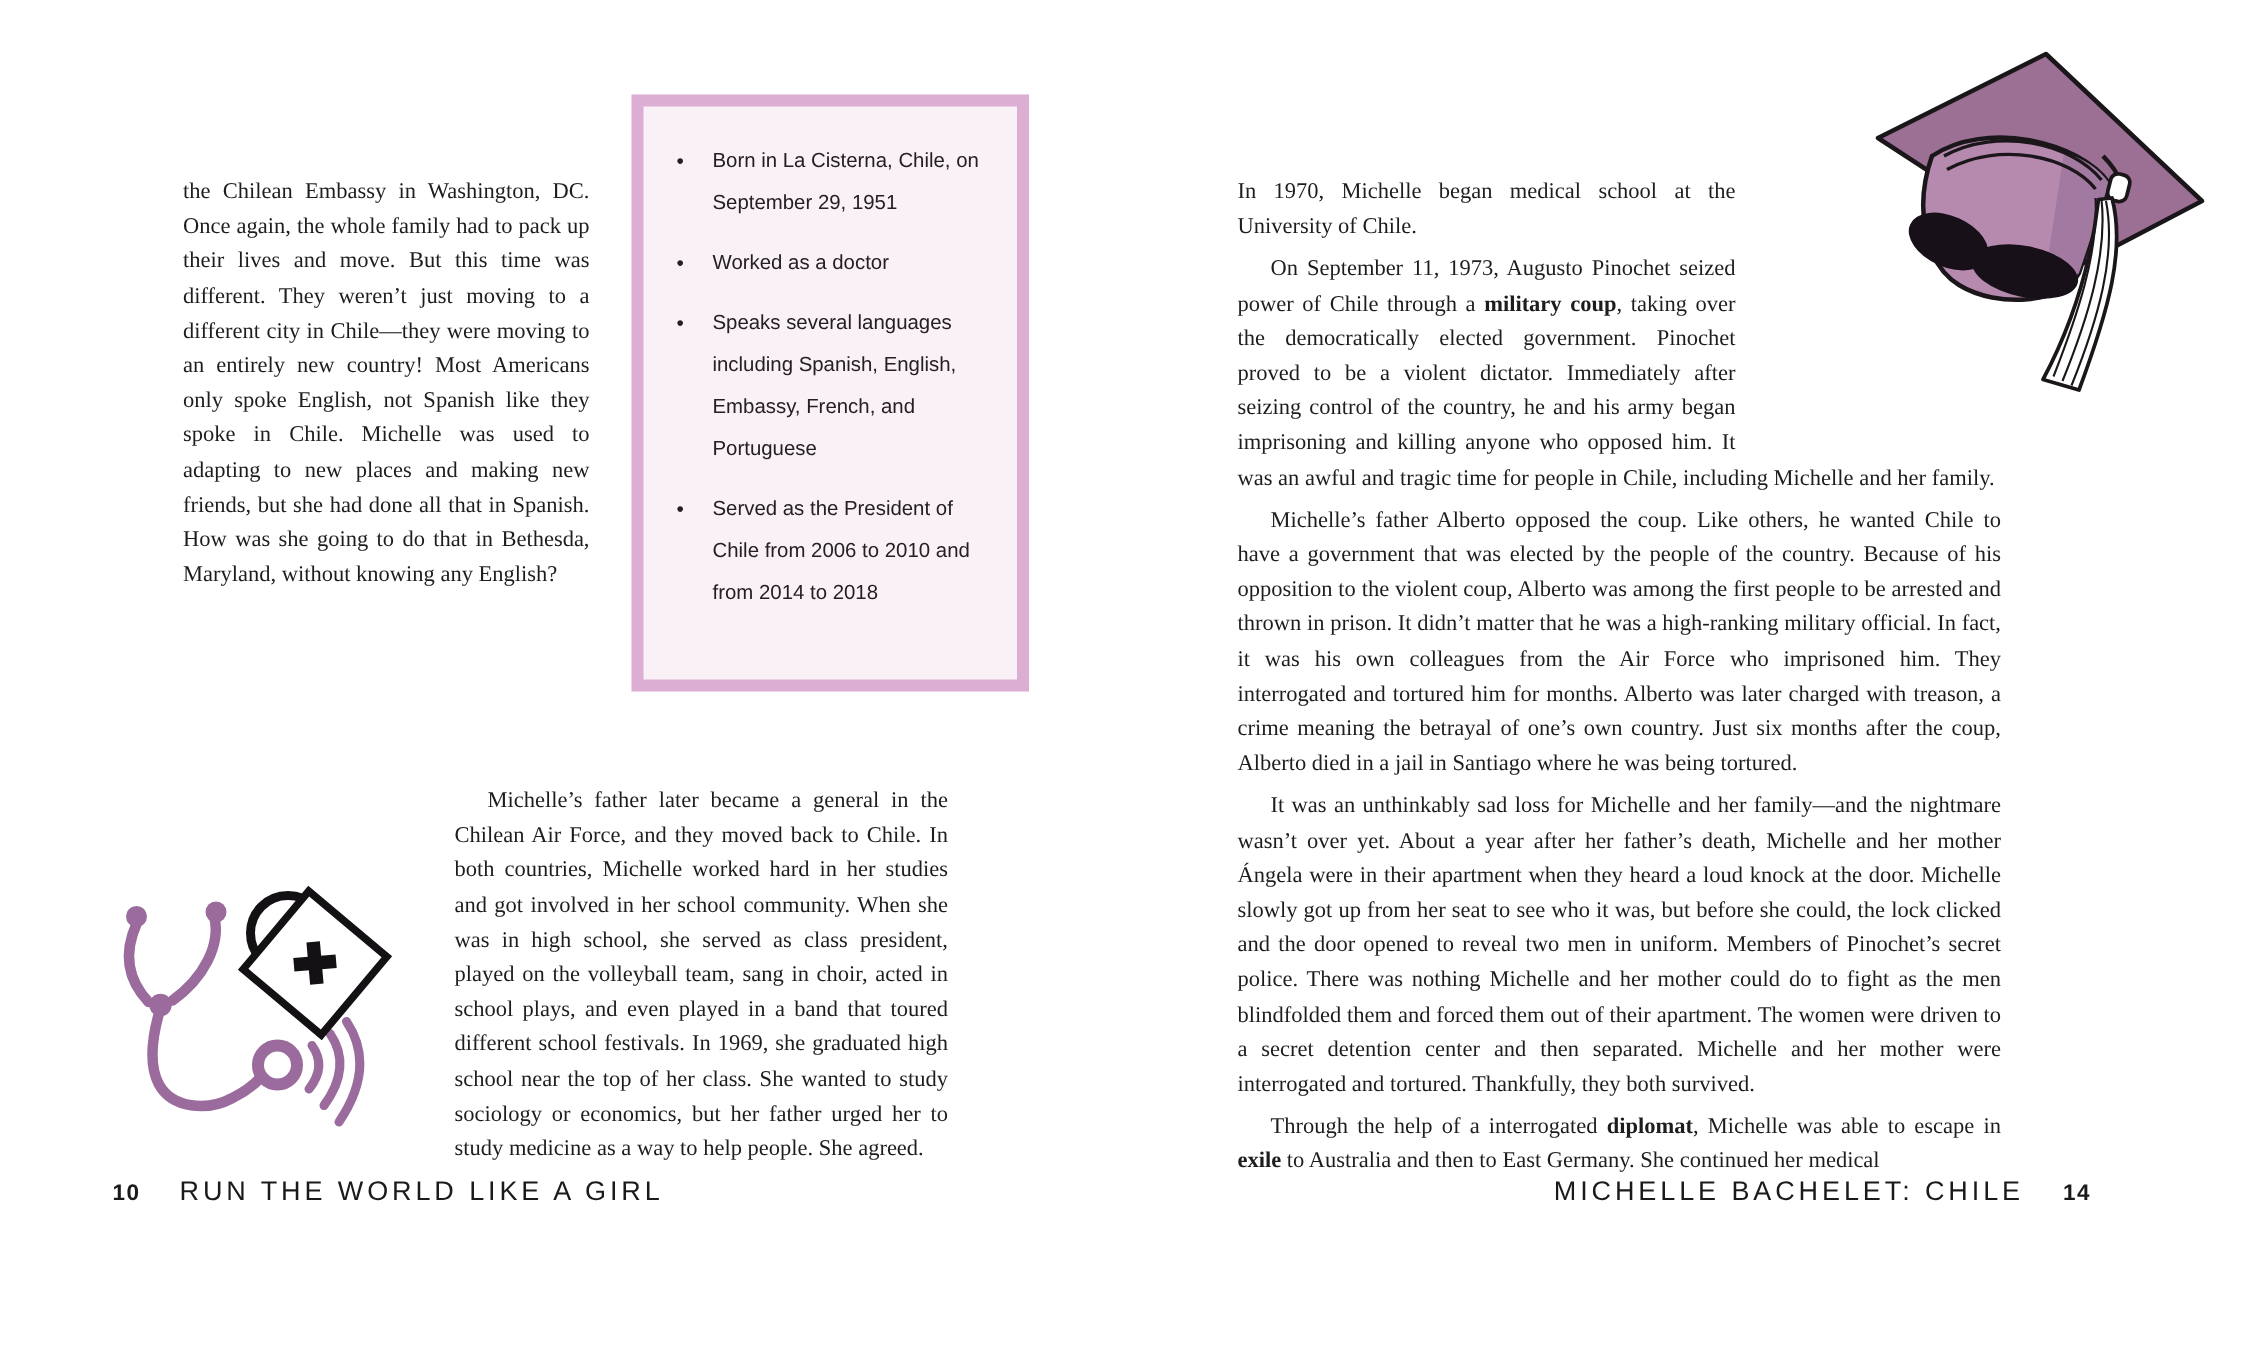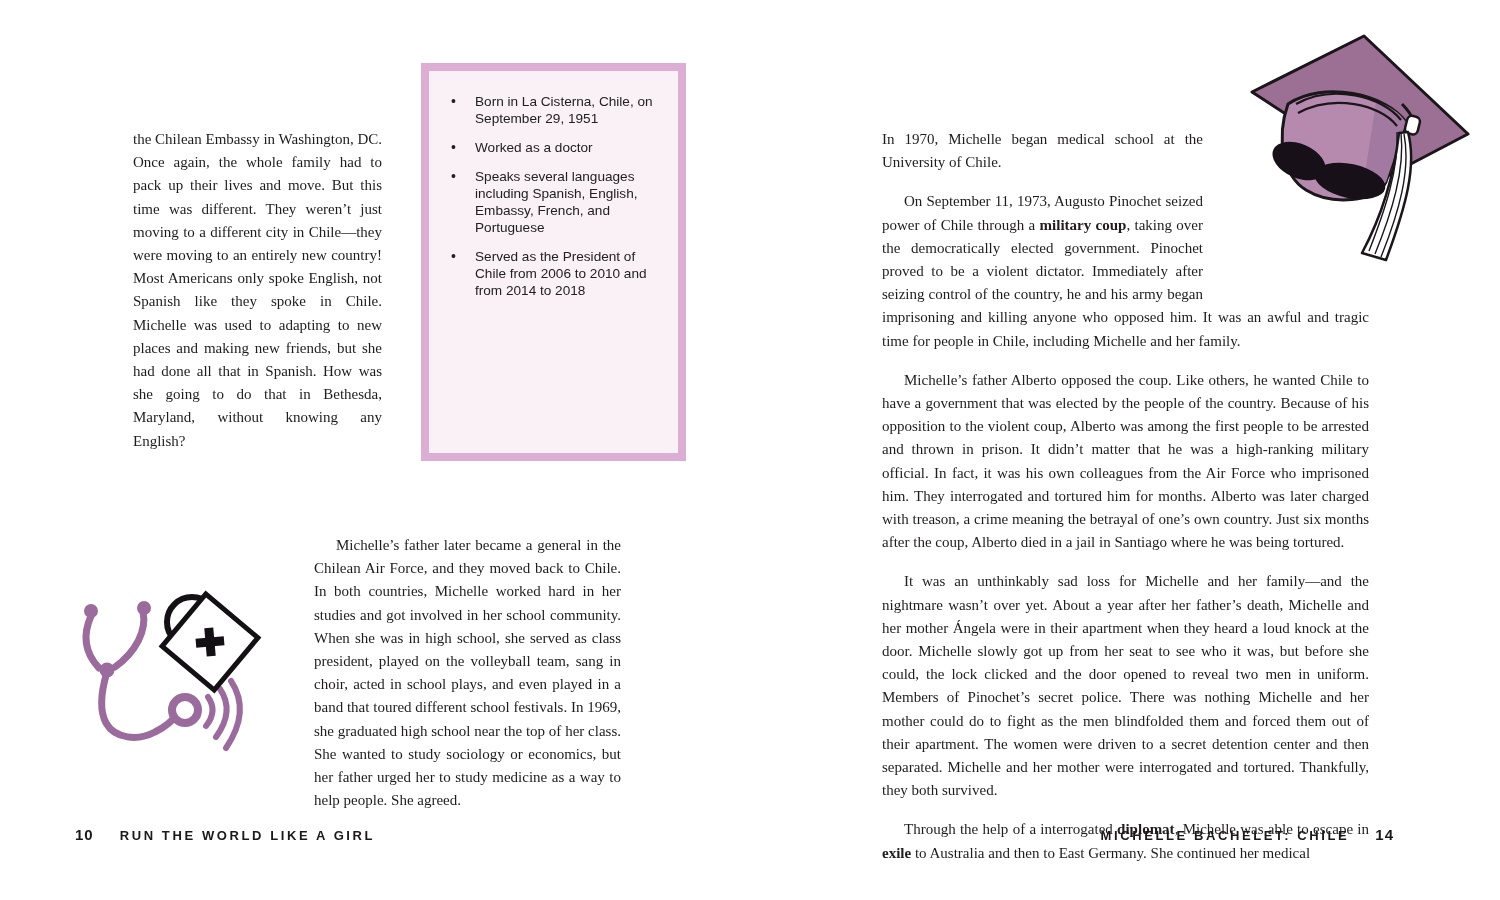--- a/index.html
+++ b/index.html
@@ -1,42 +1,42 @@
 <!DOCTYPE html>
 <html><head>
 <meta charset="utf-8">
 <style>
   html,body{margin:0;padding:0;background:#ffffff;}
   .spread{position:relative;width:1500px;height:900px;background:#ffffff;overflow:hidden;
           font-family:"Liberation Serif",serif;color:#1e1c1d;}
   
   .bodytext{font-size:15px;line-height:23.2px;text-align:justify;}
-  .bodytext p{margin:16px;}
+  .bodytext p{margin:5px;}
   .indent{text-indent:22px;}
   .left-col{position:absolute;left:117px;top:112px;width:281px;}
   .school-para{position:absolute;left:298px;top:518px;width:339px;}
-  .right-col{position:absolute;left:866px;top:112px;width:519px;}
+  .right-col{position:absolute;left:820px;top:112px;width:519px;}
   .cap-spacer{float:right;width:182px;height:190px;}
   b,.bold{font-weight:bold;}
   
   .fact-box{position:absolute;left:421px;top:63px;width:265px;height:398px;box-sizing:border-box;
             border:8px solid #dcaed3;background:#faf1f7;padding:22px 18px 16px 20px;}
   .fact-item{position:relative;padding-left:26px;margin-bottom:12px;
-             font-family:"Liberation Sans",sans-serif;font-size:13.6px;line-height:17px;color:#232023;}
+             font-family:"Liberation Sans",sans-serif;font-size:13.6px;line-height:28px;color:#232023;}
   .fact-item::before{content:"•";position:absolute;left:2px;top:0;font-size:14px;}
   
   .steth-illo{position:absolute;left:58px;top:580px;width:208px;height:192px;}
   .cap-illo{position:absolute;left:1236px;top:20px;width:238px;height:270px;}
   
-  .footer{position:absolute;top:826px;display:flex;align-items:baseline;gap:26px;
+  .footer{position:absolute;top:784px;display:flex;align-items:baseline;gap:26px;
           font-family:"Liberation Sans",sans-serif;color:#1b191a;}
   .footer-left{left:75px;}
   .footer-right{right:106px;}
   .pagenum{font-size:15px;font-weight:bold;letter-spacing:1px;}
-  .runtitle{font-size:13px;font-weight:bold;letter-spacing:2.6px;}
+  .runtitle{font-size:18px;font-weight:normal;letter-spacing:2.6px;}
 </style>
 </head>
 <body>
 
 <div class="spread">
 
   <div>
 
     <div class="left-col bodytext">
       <p>the Chilean Embassy in Washington, DC. Once again, the whole family had to pack up their lives and move. But this time was different. They weren’t just moving to a different city in Chile—they were moving to an entirely new country! Most Americans only spoke English, not Spanish like they spoke in Chile. Michelle was used to adapting to new places and making new friends, but she had done all that in Spanish. How was she going to do that in Bethesda, Maryland, without knowing any English?</p>

